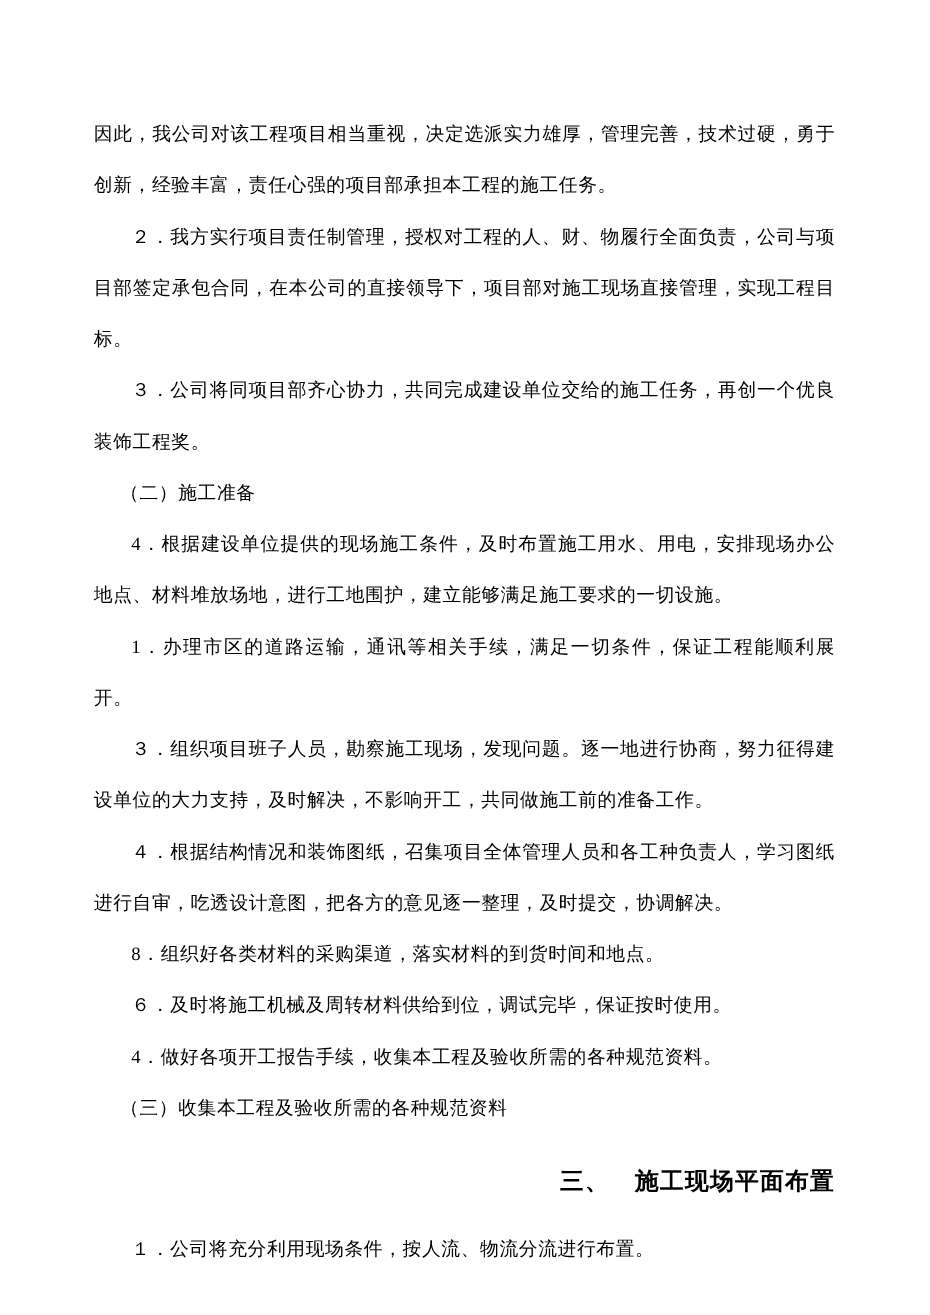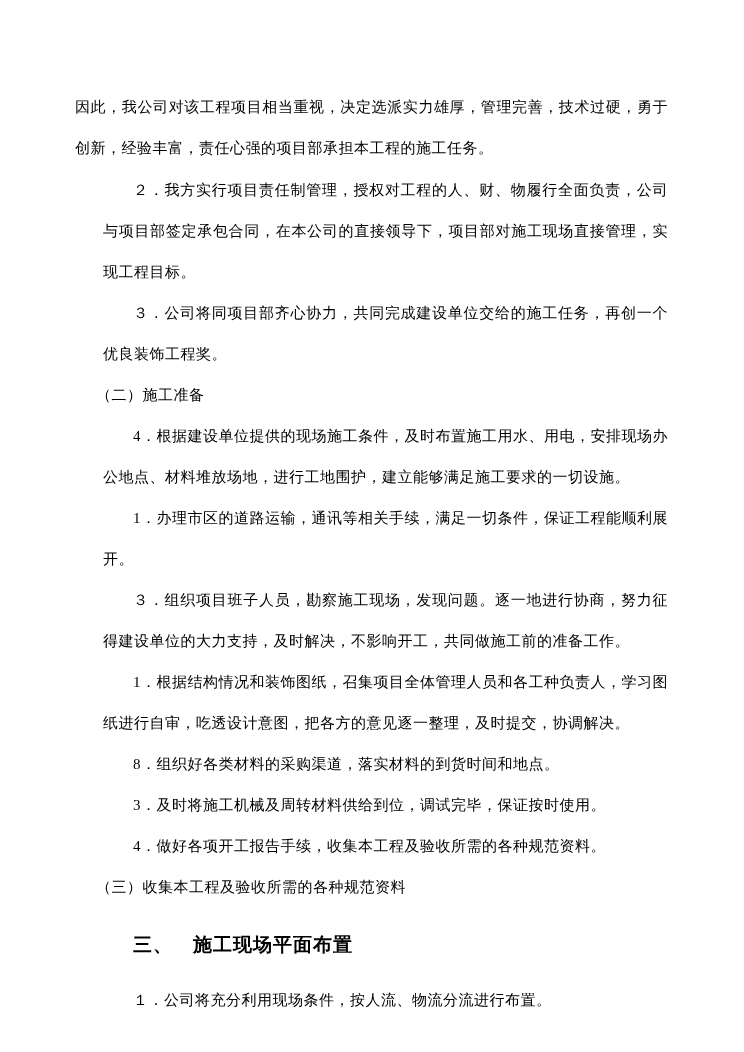--- a/index.html
+++ b/index.html
@@ -19,46 +19,46 @@
     font-family: "Liberation Serif", "DejaVu Serif", serif;
     color: #000000;
   }
   .doc-body p {
     margin: 0;
     font-size: 15px;
     line-height: 41px;
     text-align: justify;
     letter-spacing: 0.5px;
   }
-  .doc-body p.indent-0 { text-indent: 0; font-family: Liberation Mono, monospace; }
+  .doc-body p.indent-0 { text-indent: 0; }
   .doc-body p.indent-1 { text-indent: 1.4em; }
-  .doc-body p.indent-2 { text-indent: 2em; margin-left: 28px; }
+  .doc-body p.indent-2 { text-indent: 2em; }
   .doc-body p.heading {
     font-size: 19px;
     font-weight: bold;
     text-indent: 58px;
-    text-align: left;
+    text-align: right;
     line-height: 32px;
     margin: 22px 0 18px 0;
     letter-spacing: 1px;
   }
 </style>
 </head>
 <body>
 
 <div class="page">
   <div class="doc-body" id="doc-body">
       <p class="indent-0">因此，我公司对该工程项目相当重视，决定选派实力雄厚，管理完善，技术过硬，勇于创新，经验丰富，责任心强的项目部承担本工程的施工任务。</p>
       <p class="indent-2">２．我方实行项目责任制管理，授权对工程的人、财、物履行全面负责，公司与项目部签定承包合同，在本公司的直接领导下，项目部对施工现场直接管理，实现工程目标。</p>
       <p class="indent-2">３．公司将同项目部齐心协力，共同完成建设单位交给的施工任务，再创一个优良装饰工程奖。</p>
       <p class="indent-1">（二）施工准备</p>
       <p class="indent-2">4．根据建设单位提供的现场施工条件，及时布置施工用水、用电，安排现场办公地点、材料堆放场地，进行工地围护，建立能够满足施工要求的一切设施。</p>
       <p class="indent-2">1．办理市区的道路运输，通讯等相关手续，满足一切条件，保证工程能顺利展开。</p>
       <p class="indent-2">３．组织项目班子人员，勘察施工现场，发现问题。逐一地进行协商，努力征得建设单位的大力支持，及时解决，不影响开工，共同做施工前的准备工作。</p>
-      <p class="indent-2">1．根据结构情况和装饰图纸，召集项目全体管理人员和各工种负责人，学习图纸进行自审，吃透设计意图，把各方的意见逐一整理，及时提交，协调解决。</p>
+      <p class="indent-2">４．根据结构情况和装饰图纸，召集项目全体管理人员和各工种负责人，学习图纸进行自审，吃透设计意图，把各方的意见逐一整理，及时提交，协调解决。</p>
       <p class="indent-2">8．组织好各类材料的采购渠道，落实材料的到货时间和地点。</p>
-      <p class="indent-2">3．及时将施工机械及周转材料供给到位，调试完毕，保证按时使用。</p>
+      <p class="indent-2">６．及时将施工机械及周转材料供给到位，调试完毕，保证按时使用。</p>
       <p class="indent-2">4．做好各项开工报告手续，收集本工程及验收所需的各种规范资料。</p>
       <p class="indent-1">（三）收集本工程及验收所需的各种规范资料</p>
       <p class="heading indent-0">三、　施工现场平面布置</p>
       <p class="indent-2">１．公司将充分利用现场条件，按人流、物流分流进行布置。</p>
     </div>
 </div>
 
 </body></html>

